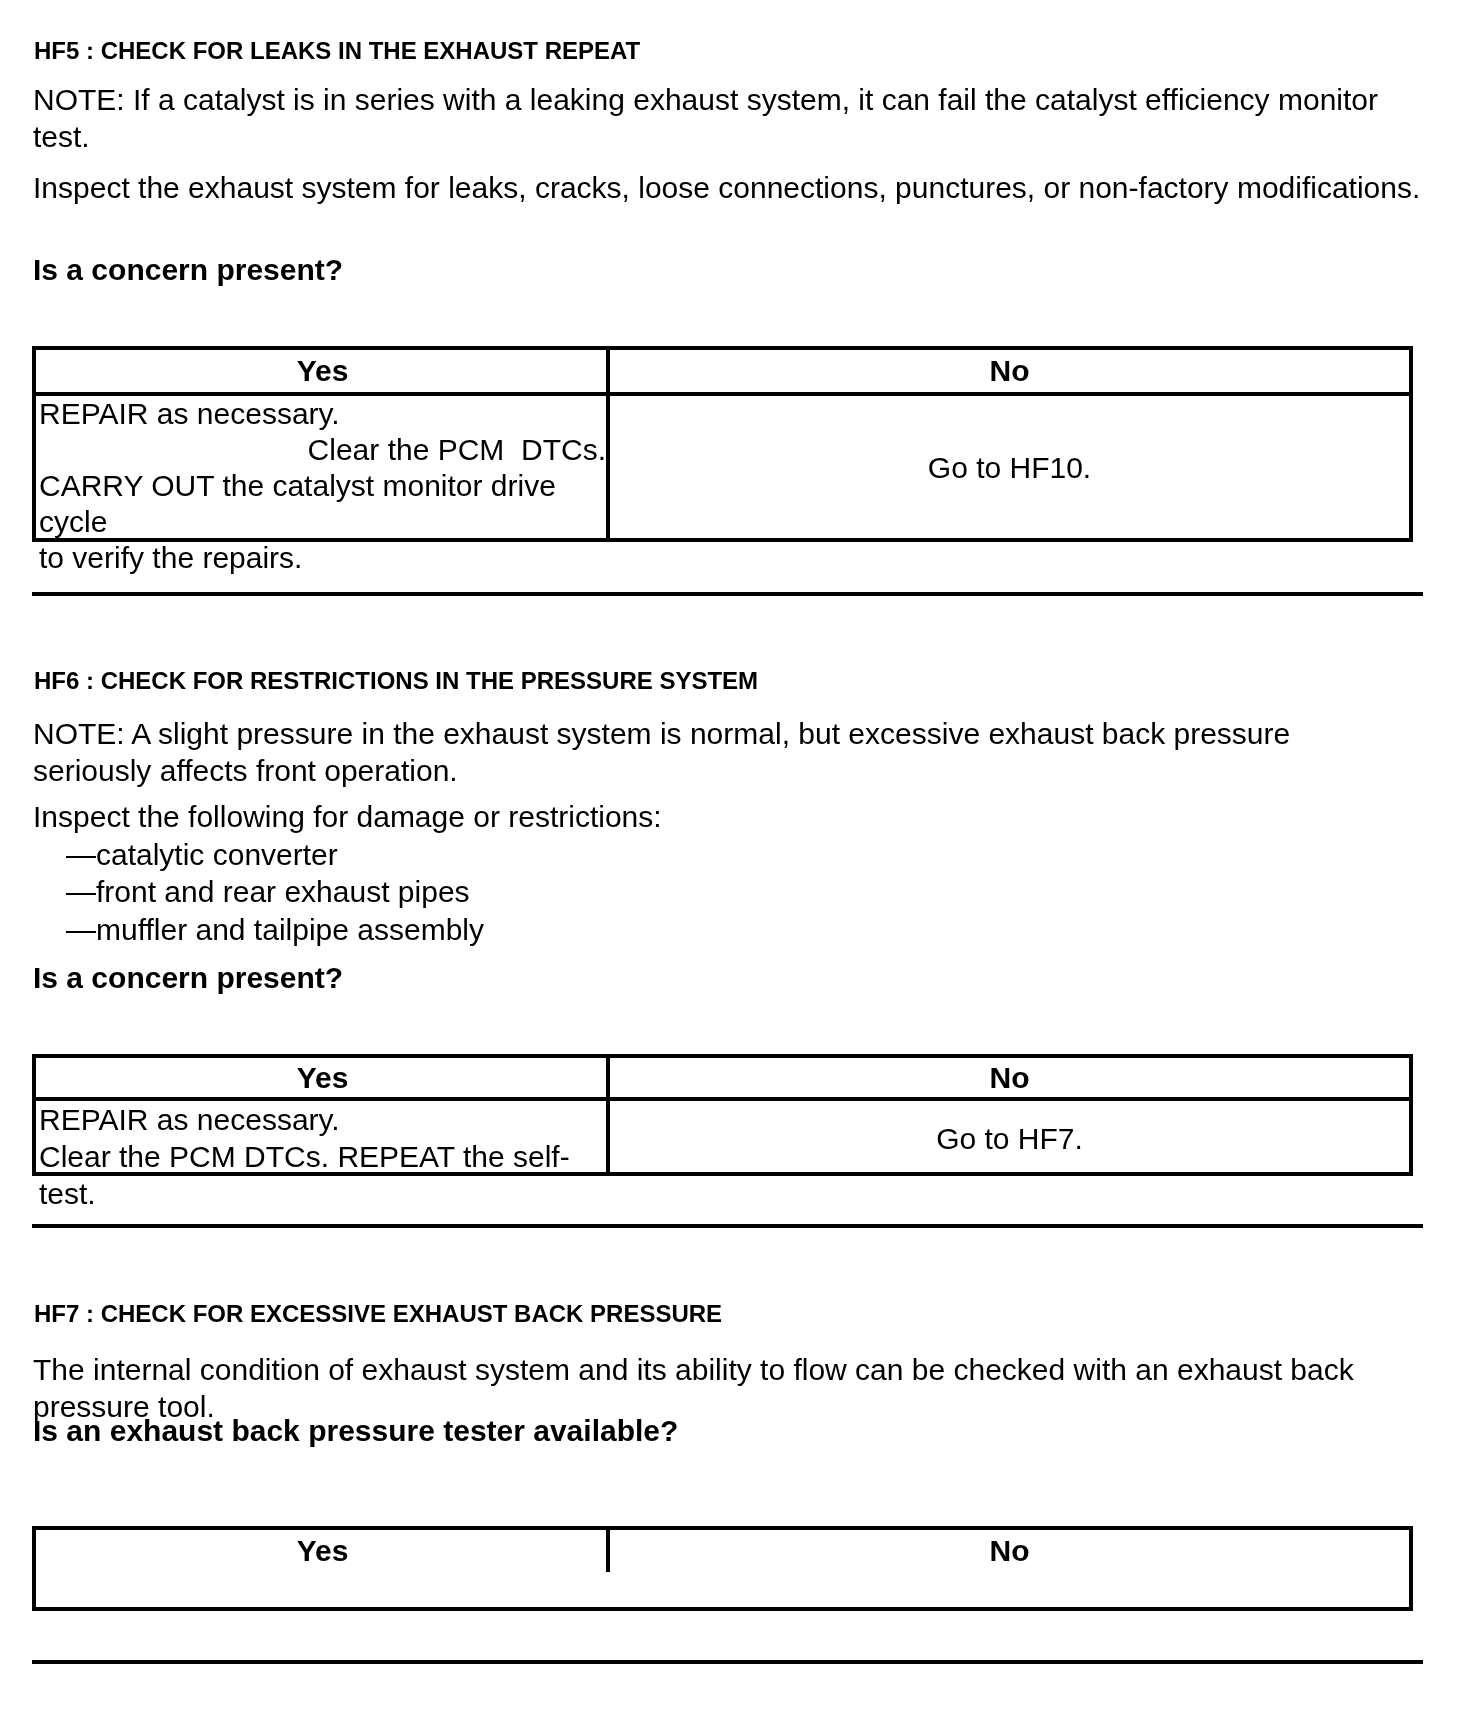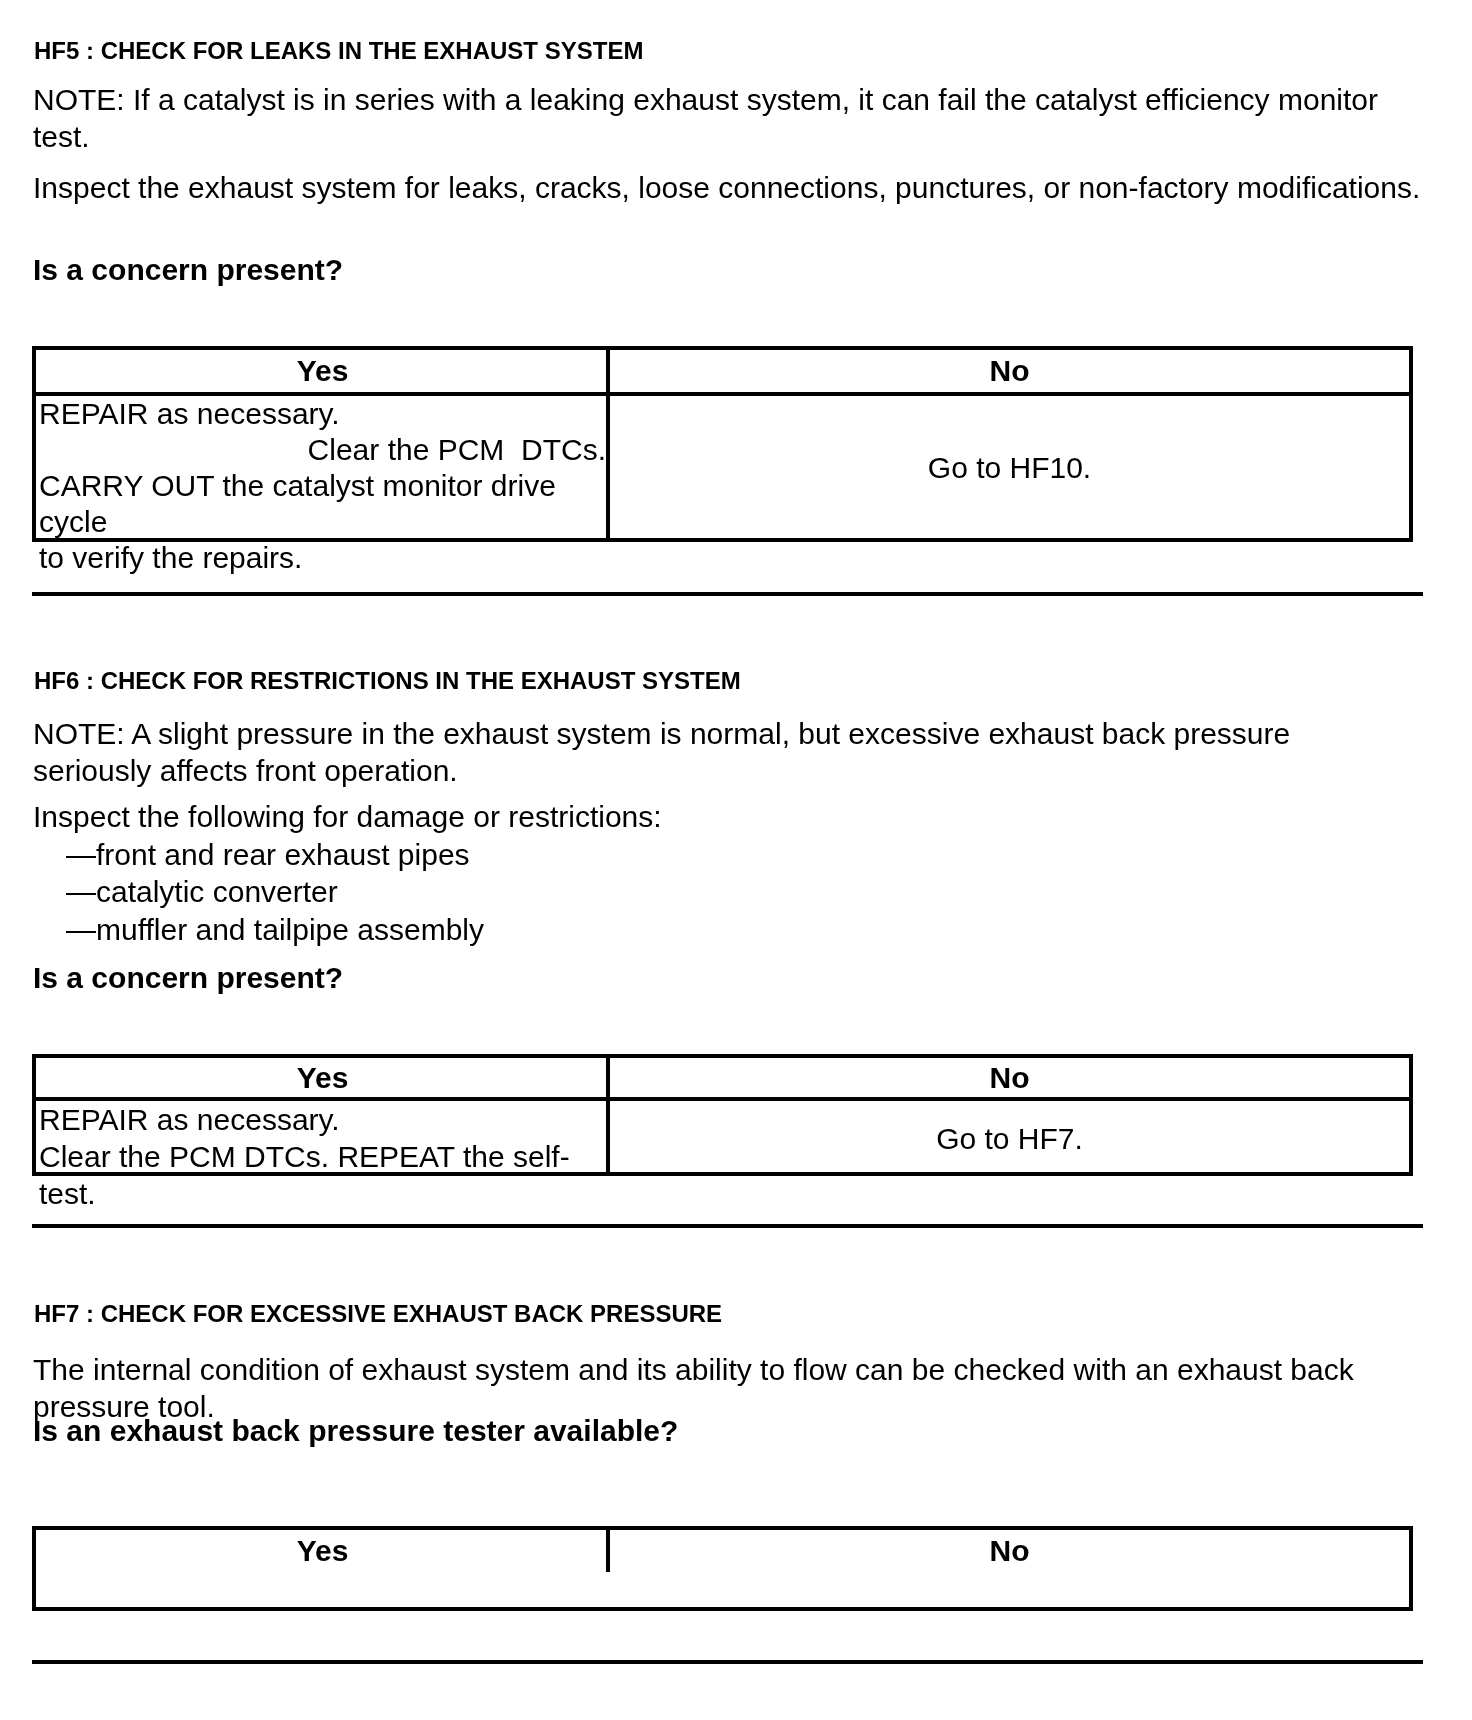--- a/index.html
+++ b/index.html
@@ -17,21 +17,21 @@
   .cell.yes { width: 574px; border-right: 4px solid #000; padding-left: 3px; }
   .cell.no { flex: 1; }
   .cell.head { font-weight: bold; text-align: center; }
   .cell.center { text-align: left; display: flex; align-items: center; justify-content: center; }
   .separator { position: absolute; left: 32px; width: 1391px; height: 4px; background: #000; }
 </style>
 </head>
 <body>
 
 <div>
-  <div class="heading" style="top:39px;">HF5 : CHECK FOR LEAKS IN THE EXHAUST SYSTEM</div>
+  <div class="heading" style="top:39px;">HF5 : CHECK FOR LEAKS IN THE EXHAUST REPEAT</div>
   <div class="para" style="top:81px;">
     <p>NOTE: If a catalyst is in series with a leaking exhaust system, it can fail the catalyst efficiency monitor test.</p>
   </div>
   <div class="para" style="top:169px;">
     <p>Inspect the exhaust system for leaks, cracks, loose connections, punctures, or non-factory modifications.</p>
   </div>
   <div class="question" style="top:251px;">Is a concern present?</div>
 
   <div class="table" style="top:346px; height:196px;">
     <div class="row" style="height:42px;">
@@ -48,28 +48,28 @@
       <div class="cell no center">
         <span>Go to HF10.</span>
       </div>
     </div>
   </div>
 </div>
 
 <div class="separator" style="top:592px;"></div>
 
 <div>
-  <div class="heading" style="top:669px;">HF6 : CHECK FOR RESTRICTIONS IN THE EXHAUST SYSTEM</div>
+  <div class="heading" style="top:669px;">HF6 : CHECK FOR RESTRICTIONS IN THE PRESSURE SYSTEM</div>
   <div class="para" style="top:715px; width:1300px;">
     <p>NOTE: A slight pressure in the exhaust system is normal, but excessive exhaust back pressure seriously affects front operation.</p>
   </div>
   <div class="para" style="top:798px; line-height:37.7px;">
     <p>Inspect the following for damage or restrictions:</p>
+    <span class="list-item">—catalytic converter</span>
     <span class="list-item">—front and rear exhaust pipes</span>
-    <span class="list-item">—catalytic converter</span>
     <span class="list-item">—muffler and tailpipe assembly</span>
   </div>
   <div class="question" style="top:959px;">Is a concern present?</div>
 
   <div class="table" style="top:1054px; height:122px;">
     <div class="row" style="height:39px;">
       <div class="cell yes head" style="line-height:39px;">Yes</div>
       <div class="cell no head" style="line-height:39px;">No</div>
     </div>
     <div class="row" style="height:79px;">

